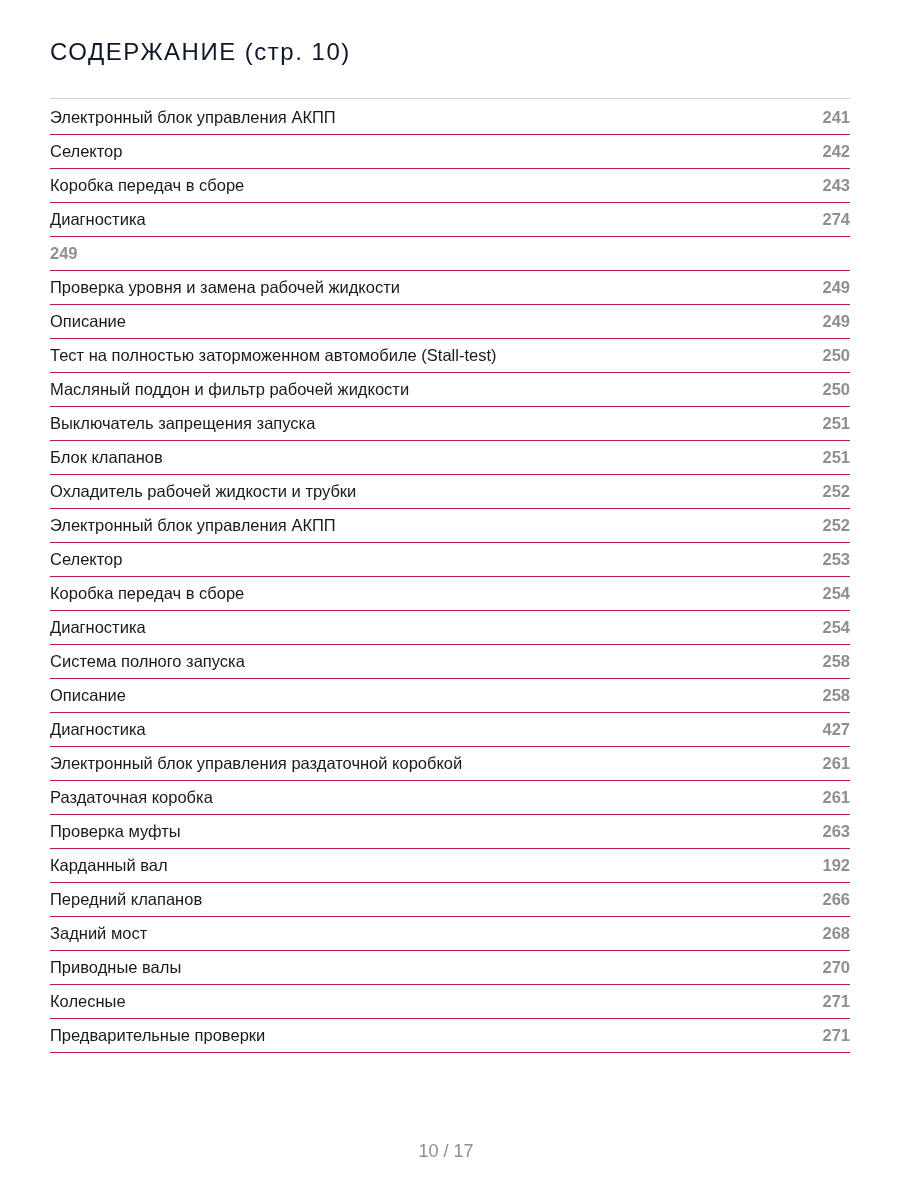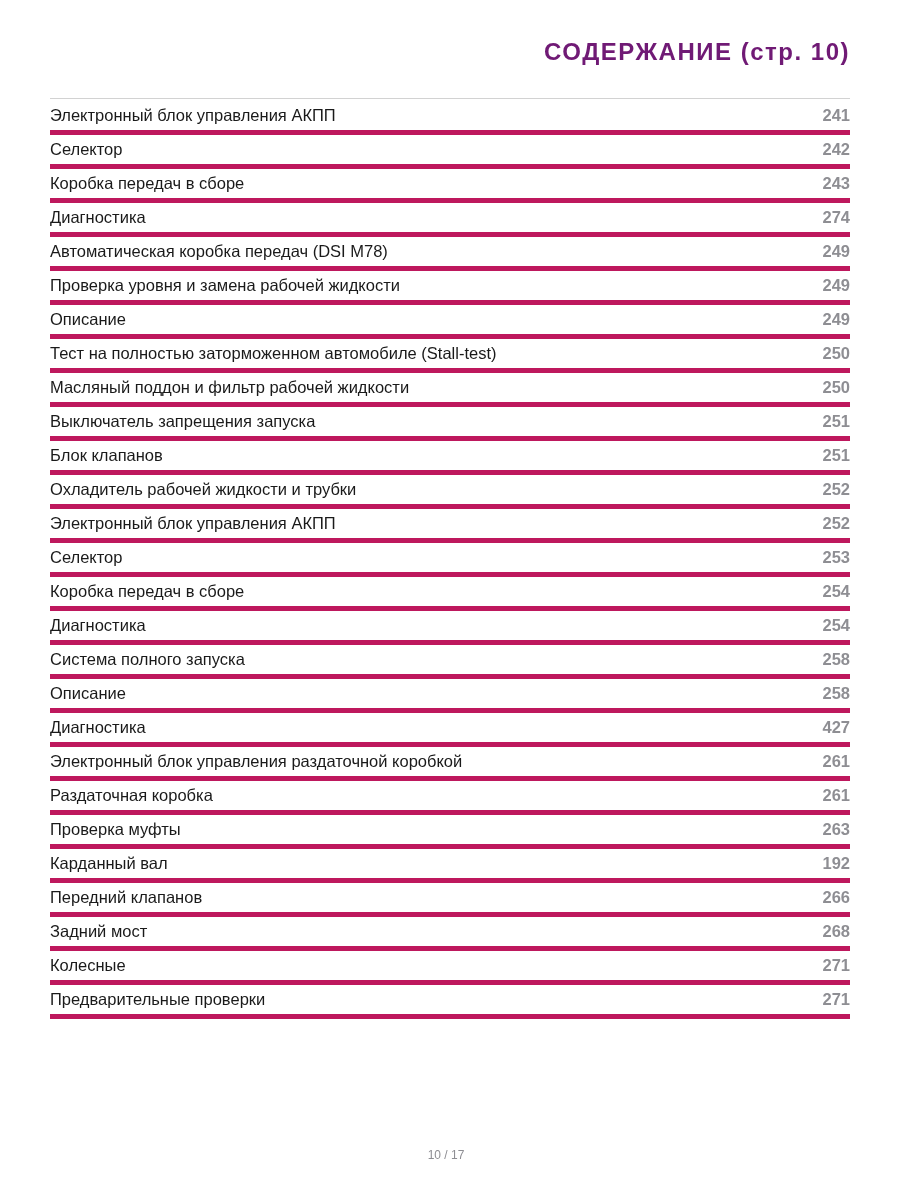--- a/index.html
+++ b/index.html
@@ -12,58 +12,58 @@
   .page {
     position: relative;
     width: 900px;
     height: 1200px;
     padding: 0 50px;
     background: #ffffff;
     overflow: hidden;
   }
   .title {
     padding-top: 38px;
-    text-align: right;
+    text-align: left;
     font-size: 24px;
-    font-weight: bold;
+    font-weight: normal;
     letter-spacing: 1.5px;
-    color: #701a75;
+    color: #0f172a;
   }
   .title-divider {
     margin-top: 32px;
     border-bottom: 1px solid #d2d2d2;
   }
   .toc-list {
     margin-top: 2px;
   }
   .toc-row {
     display: flex;
     justify-content: space-between;
     align-items: center;
     height: 34px;
-    border-bottom: 5px solid #be185d;
+    border-bottom: 1px solid #be185d;
     font-size: 16.5px;
     cursor: pointer;
   }
   .toc-label {
     color: #1a1a1a;
     white-space: nowrap;
   }
   .toc-page {
     color: #8e8e93;
     white-space: nowrap;
     font-weight: bold;
   }
   .footer {
     position: absolute;
     left: 0;
     right: 8px;
     bottom: 38px;
     text-align: center;
-    font-size: 12px;
+    font-size: 18px;
     color: #8e8e93;
   }
 </style>
 </head>
 <body>
 
 <div class="page">
 
   <div class="title">СОДЕРЖАНИЕ (стр. 10)</div>
 
@@ -84,21 +84,20 @@
     <span class="toc-label">Коробка передач в сборе</span>
     <span class="toc-page">243</span>
   </div>
 
   <div class="toc-row">
     <span class="toc-label">Диагностика</span>
     <span class="toc-page">274</span>
   </div>
 
   <div class="toc-row">
-    <span class="toc-label">Автоматическая коробка передач (DSI M78)</span>
     <span class="toc-page">249</span>
   </div>
 
   <div class="toc-row">
     <span class="toc-label">Проверка уровня и замена рабочей жидкости</span>
     <span class="toc-page">249</span>
   </div>
 
   <div class="toc-row">
     <span class="toc-label">Описание</span>
@@ -188,20 +187,24 @@
   <div class="toc-row">
     <span class="toc-label">Передний клапанов</span>
     <span class="toc-page">266</span>
   </div>
 
   <div class="toc-row">
     <span class="toc-label">Задний мост</span>
     <span class="toc-page">268</span>
   </div>
 
+  <div class="toc-row">
+    <span class="toc-label">Приводные валы</span>
+    <span class="toc-page">270</span>
+  </div>
 
   <div class="toc-row">
     <span class="toc-label">Колесные</span>
     <span class="toc-page">271</span>
   </div>
 
   <div class="toc-row">
     <span class="toc-label">Предварительные проверки</span>
     <span class="toc-page">271</span>
   </div>

